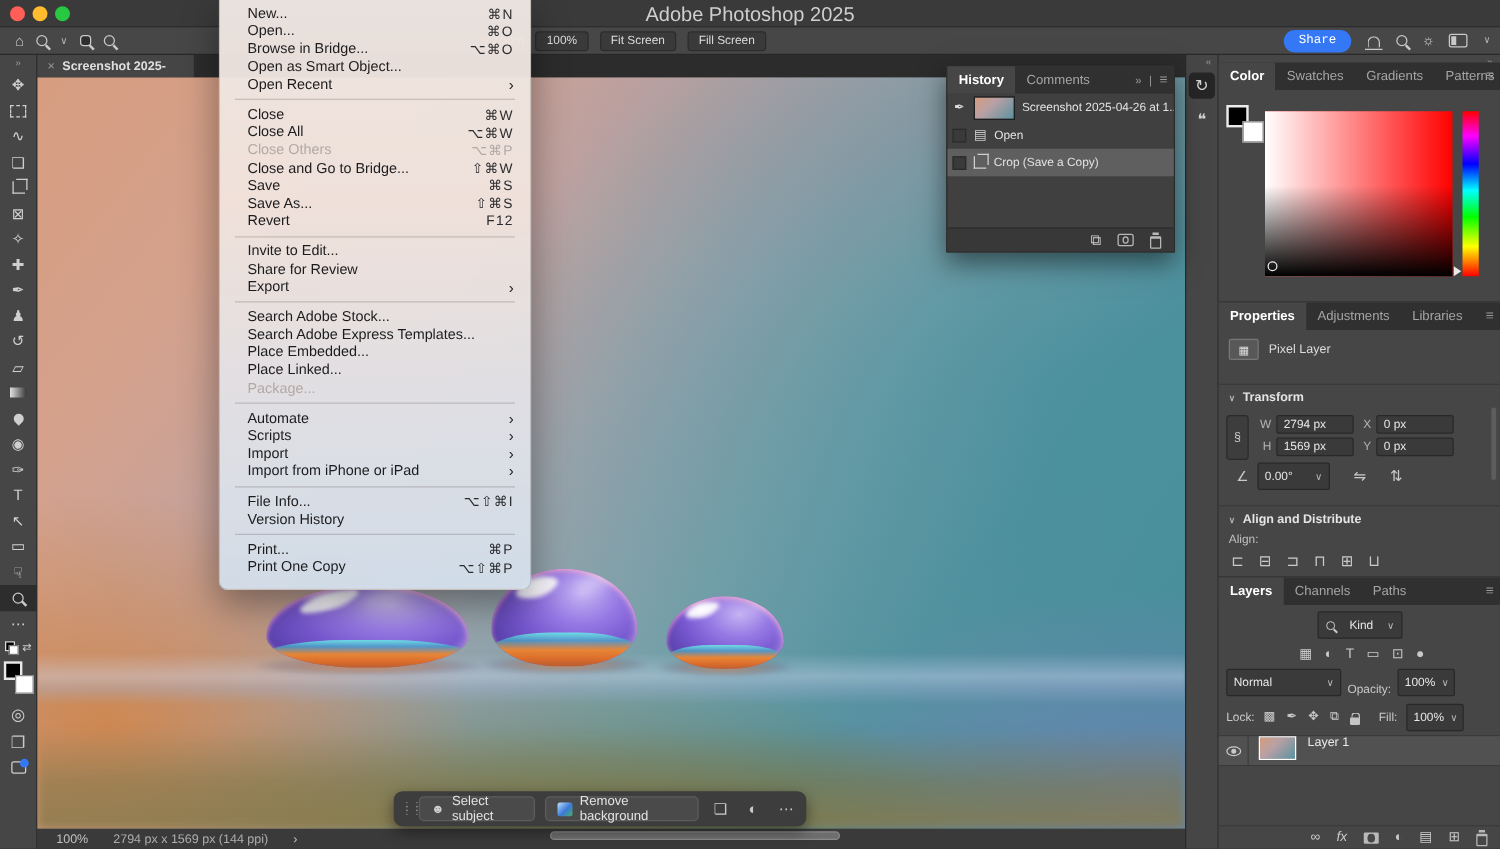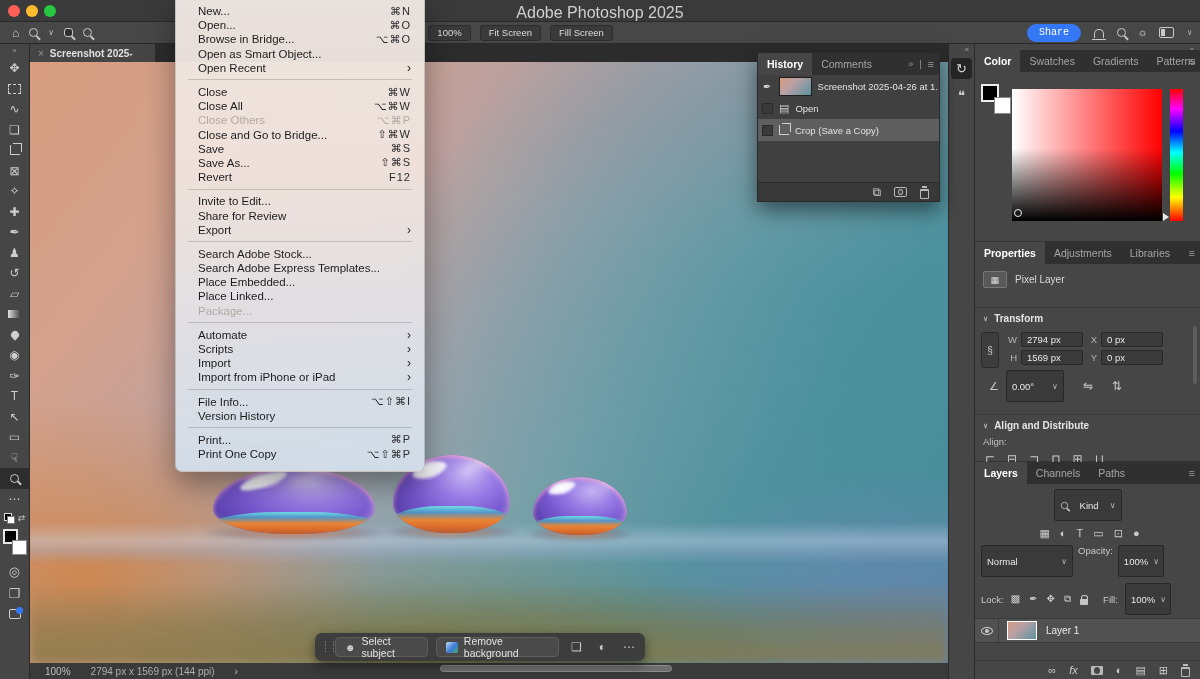--- a/index.html
+++ b/index.html
@@ -159,34 +159,34 @@
   .sect-head { display:flex; align-items:center; gap:6px; padding:5px 8px 3px; font-size:10px; font-weight:700; color:#e4e4e4; border-top:1px solid #3a3a3a;margin-top:12px; }
   .sect-head .cv { font-size:7px; color:#b0b0b0; }
   .tf-grid { position:relative; padding:2px 8px 0 8px; }
   .linkbox { position:absolute; left:6px; top:5px; width:18px; height:36px; background:#3d3d3d; border:1px solid #2b2b2b; border-radius:3px; display:flex; align-items:center; justify-content:center; color:#c9c9c9; font-size:10px; }
   .tf-row { display:flex; align-items:center; gap:4px; margin:3px 0 3px 24px; }
   .tf-lab { font-size:9.5px; color:#b5b5b5; width:10px; text-align:right; }
   .field { background:#3a3a3a; border:1px solid #282828; border-radius:2px; height:15px; display:flex; align-items:center; padding:0 5px; font-size:9.5px; color:#e8e8e8; }
   .field.w62 { width:62px; }
   .angle-row { display:flex; align-items:center; gap:7px; margin:5px 8px 2px 14px; }
   .angle-glyph { color:#c9c9c9; font-size:11px; }
-  .combo { background:#3a3a3a; border:1px solid #282828; border-radius:2px; height:32px; display:flex; align-items:center; justify-content:space-between; padding:0 5px; font-size:9.5px; color:#e8e8e8; gap:5px; }
+  .combo { background:#3a3a3a; border:1px solid #282828; border-radius:2px; height:22px; display:flex; align-items:center; justify-content:space-between; padding:0 5px; font-size:9.5px; color:#e8e8e8; gap:5px; }
   .flei { color:#c9c9c9; font-size:12px; margin-left:12px; }
   .align-row { display:flex; gap:12px; padding:4px 10px; }
   .align-row .ico { font-size:12px; }
   .align-lab { font-size:9.5px; color:#c0c0c0; padding:2px 8px; }
   .pscroll { position:absolute; left:1193px; top:326px; width:4px; height:58px; background:#5d5d5d; border-radius:2px; }
   
   .filter-row { display:flex; align-items:center; gap:7px; padding:5px 6px 3px;flex-direction:column; }
   .filter-row .ico { font-size:11px; }
-  .blend-row { display:flex; align-items:flex-start; gap:5px; padding:3px 6px; }
+  .blend-row { display:flex; align-items:flex-end; gap:5px; padding:3px 6px; }
   .ops-lab { font-size:9.5px; color:#c9c9c9; }
   .lock-row { display:flex; align-items:center; gap:7px; padding:3px 6px; border-bottom:1px solid #3a3a3a; }
   .lock-row .ico { font-size:10px; }
-  .layer-row { display:flex; align-items:center; height:24px; background:#515151; border-bottom:1px solid #3a3a3a; }
+  .layer-row { display:flex; align-items:flex-start; height:24px; background:#515151; border-bottom:1px solid #3a3a3a; }
   .eye-cell { width:24px; display:flex; justify-content:center; border-right:1px solid #3e3e3e; align-self:stretch; align-items:center; }
   .layer-thumb { width:30px; height:19px; border:1.5px solid #fff; margin-left:8px;
     background:linear-gradient(135deg,#d69d80 0%,#b9a0a5 40%,#5a93a0 100%); }
   .layer-name { font-size:10px; color:#eaeaea; margin-left:9px; }
   .layers-foot { position:absolute; left:0; right:0; bottom:0; height:19px; border-top:1px solid #3a3a3a; display:flex; align-items:center; justify-content:flex-end; gap:13px; padding-right:10px; }
   .layers-foot .ico { font-size:11px; }
   
   .statusbar { position:absolute; left:30px; top:663px; width:918px; height:16px; background:#3a3a3a; display:flex; align-items:center; gap:20px; padding-left:15px; font-size:10px; color:#c0c0c0; }
   .statusbar .dims { color:#aeaeae; }
   .hscroll { position:absolute; left:440px; top:665px; width:232px; height:7px; background:#6e6e6e; border:1px solid #8a8a8a; border-radius:4px; z-index:5; }

